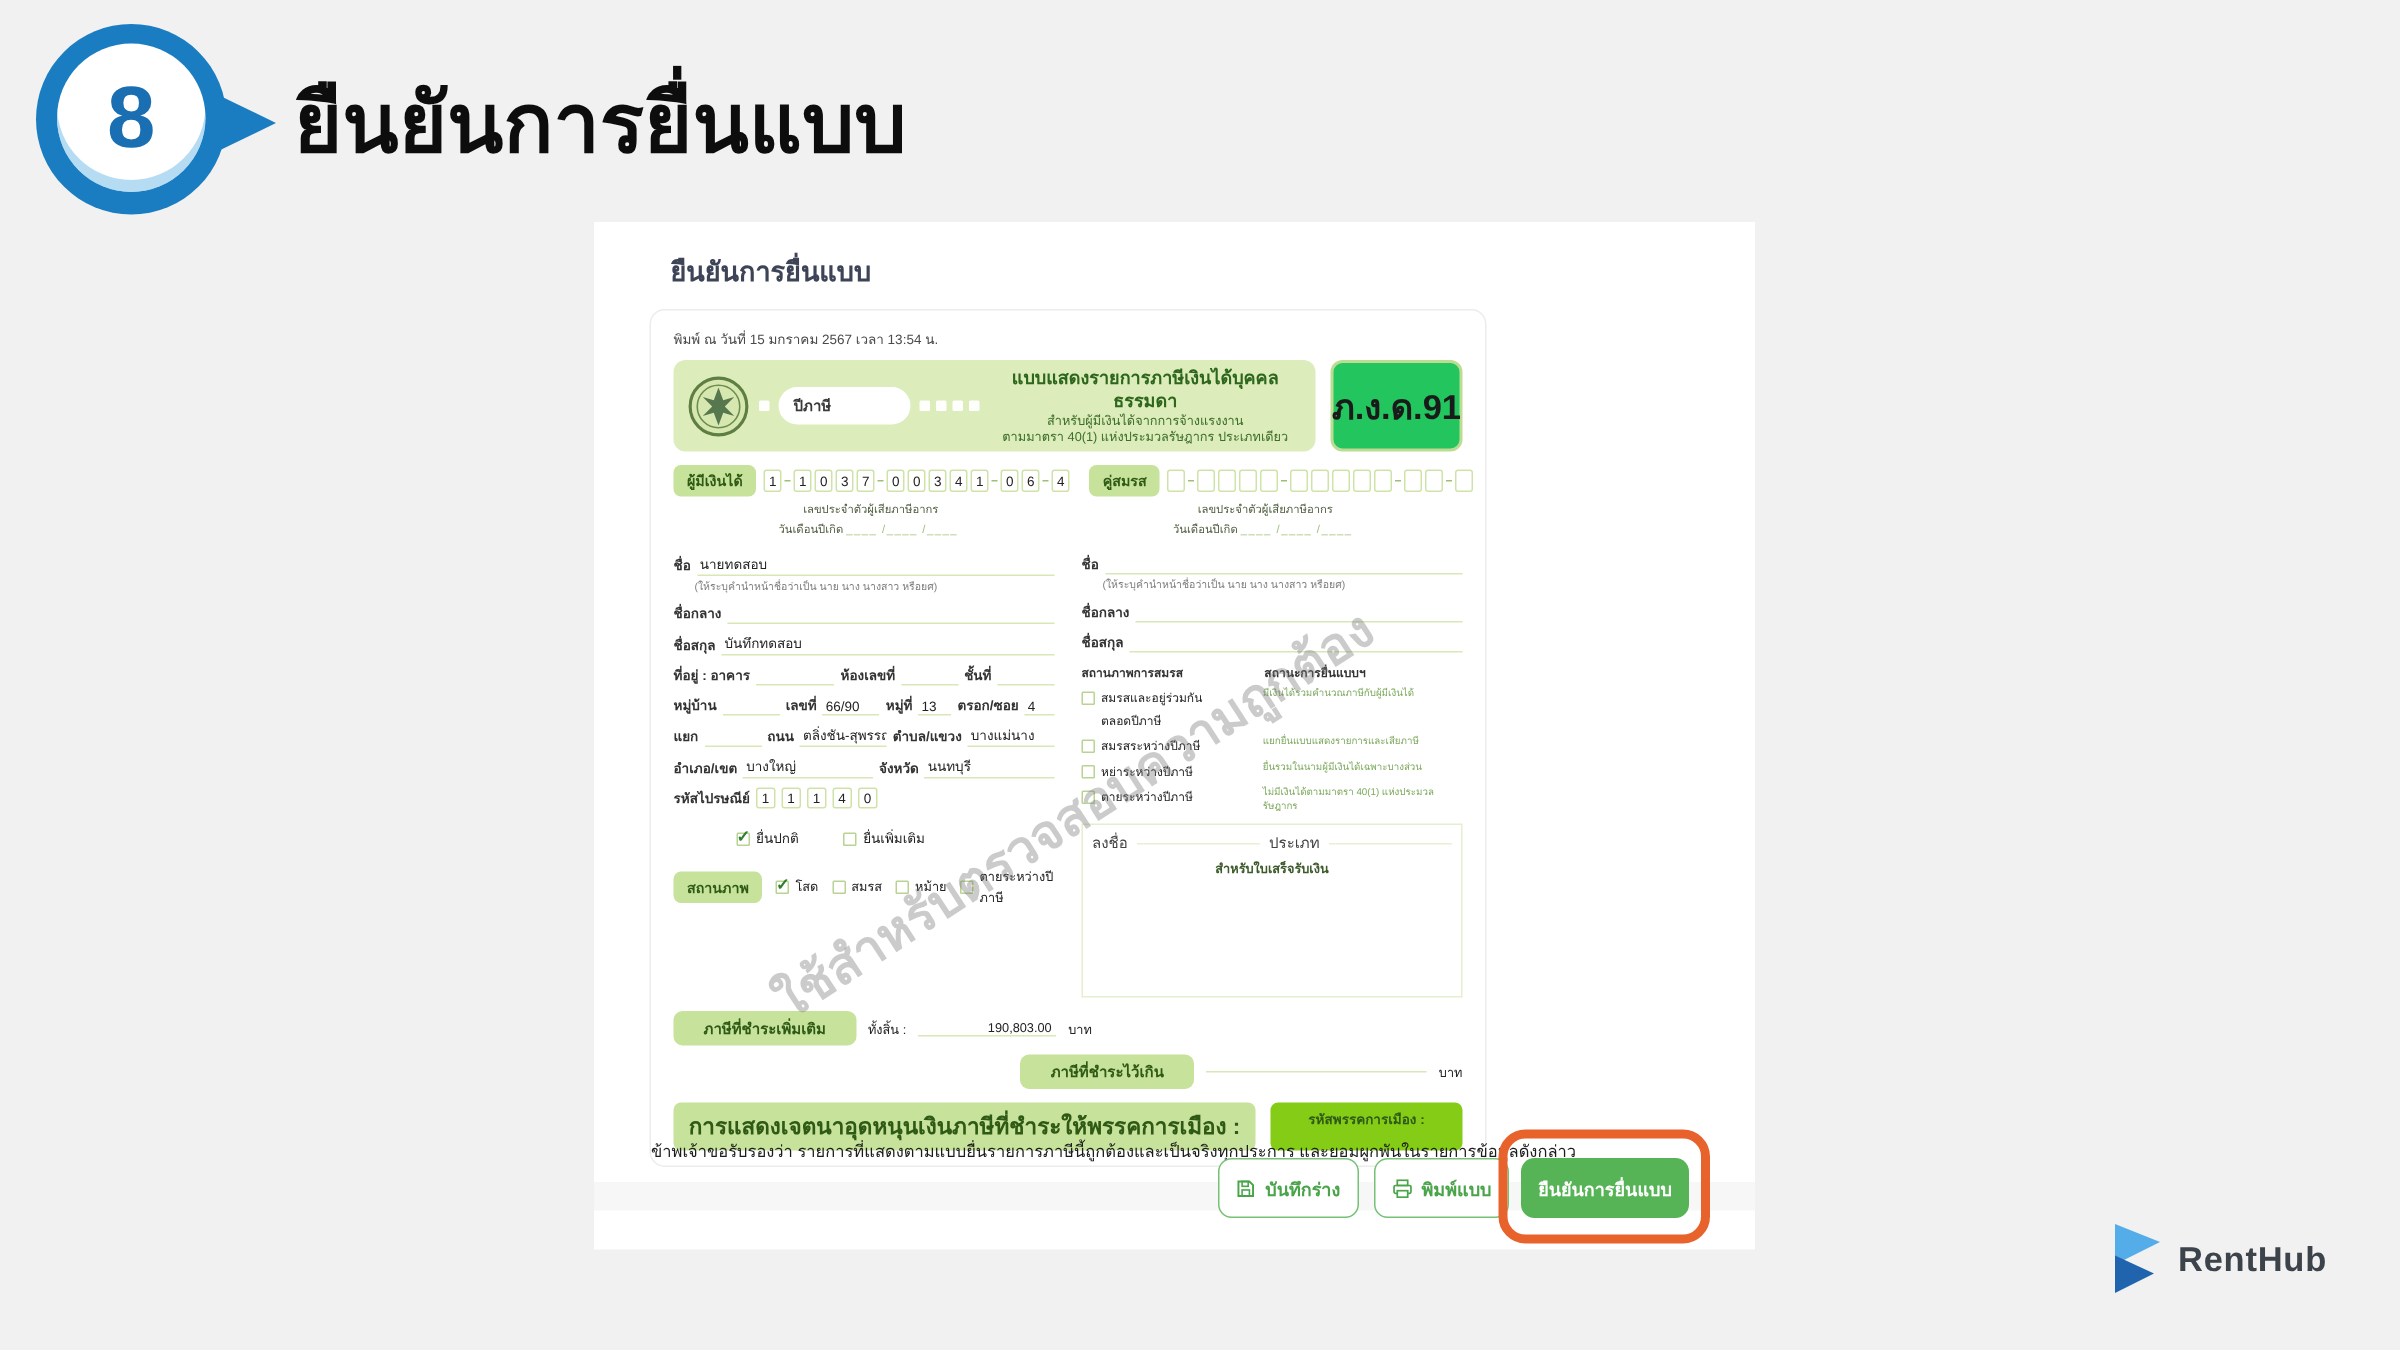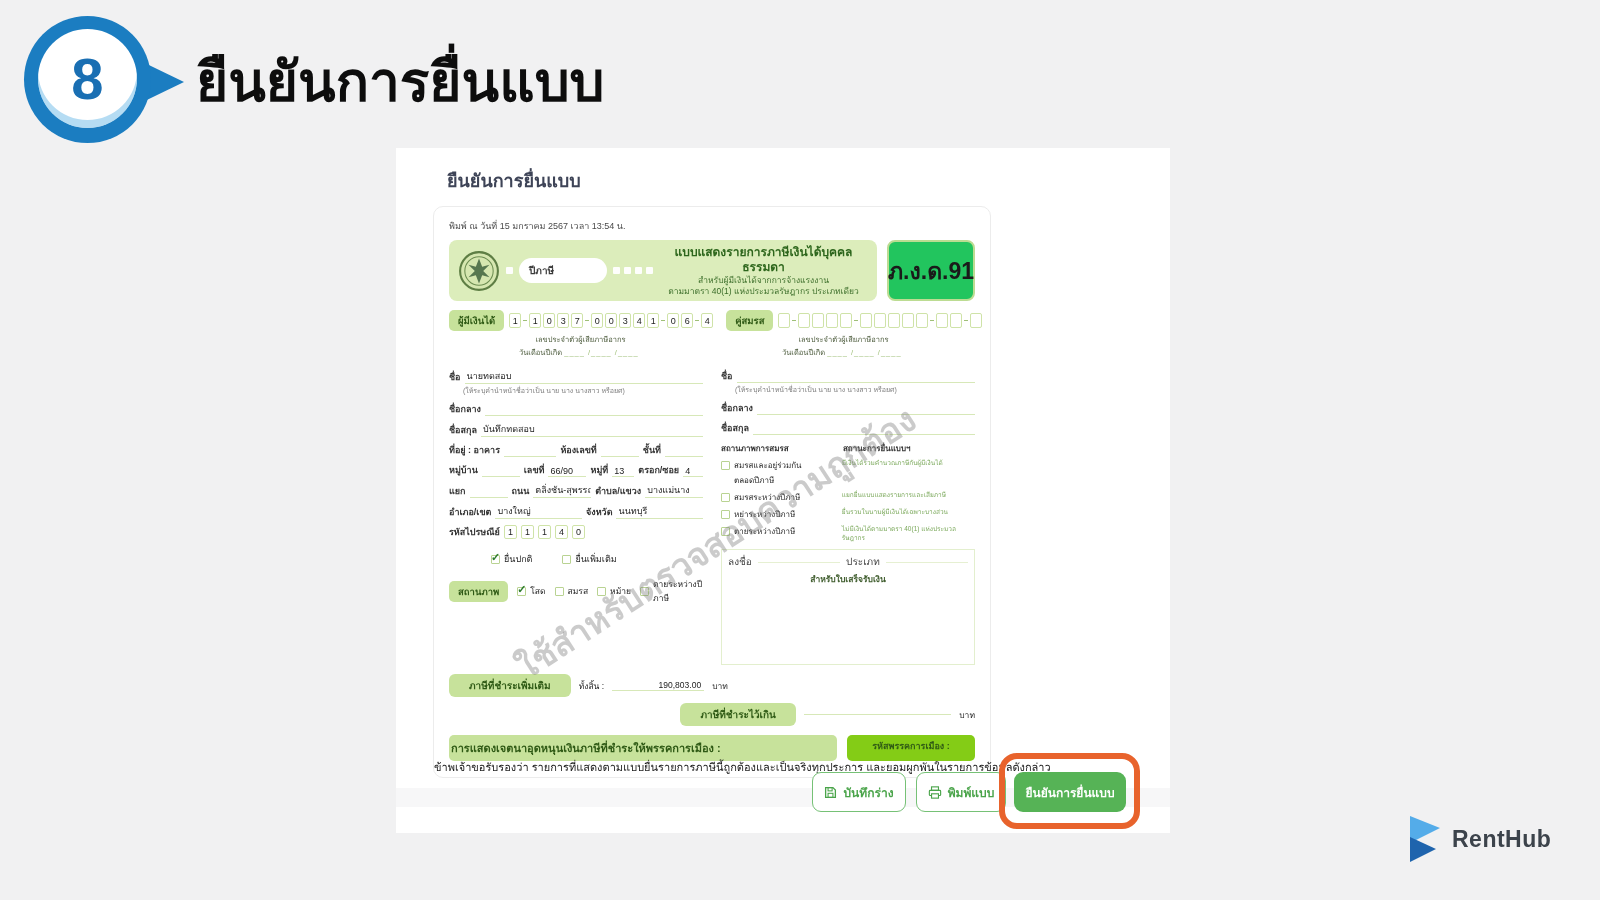--- a/index.html
+++ b/index.html
@@ -81,21 +81,21 @@
   .rline { flex:1; border-bottom:1px solid #e6f0d2; min-height:9px; }
   .receipt-label { text-align:center; font-size:8.5px; color:#3c5a2a; margin-top:3px; font-weight:bold; }
 
   .tax-row { margin-top:9px; display:flex; align-items:center; gap:8px; width:58%; font-size:8.5px; color:#222; }
   .badge-big { background:#c7e29b; color:#2f5a15; font-size:10px; font-weight:bold; padding:4px 20px; border-radius:6px; white-space:nowrap; }
   .amt { border-bottom:1px solid #d7e8b8; min-width:92px; text-align:right; padding:0 3px; font-size:8.5px; }
   .overpaid-row { margin-top:6px; margin-left:44%; display:flex; align-items:center; gap:8px; font-size:8.5px; color:#222; }
   .overpaid-row .amt { flex:1; }
 
   .party-row { margin-top:9px; display:flex; gap:10px; }
-  .party-bar { flex:1; background:#c7e29b; border-radius:5px; text-align:left; font-size:11px; font-weight:bold; color:#2f5a15; padding:4px 2px; }
+  .party-bar { flex:1; background:#c7e29b; border-radius:5px; text-align:center; font-size:15px; font-weight:bold; color:#2f5a15; padding:4px 2px; }
   .party-code { width:128px; flex:none; background:#84cc16; border-radius:5px; text-align:center; font-size:9px; font-weight:bold; color:#2f5a15; padding:4px 2px; }
 
   .watermark { position:absolute; left:0px; top:368px; width:640px; text-align:center;
     transform:rotate(-33deg); font-size:34px; font-weight:bold; color:rgba(118,118,118,.38);
     pointer-events:none; z-index:6; white-space:nowrap; }
 
   .certify { position:absolute; left:38px; top:610px; width:705px; font-size:11px; color:#1c1c1c; }
 
   .footer-strip { position:absolute; left:0; top:640px; width:774px; height:19px; background:#f7f7f8; }
 

